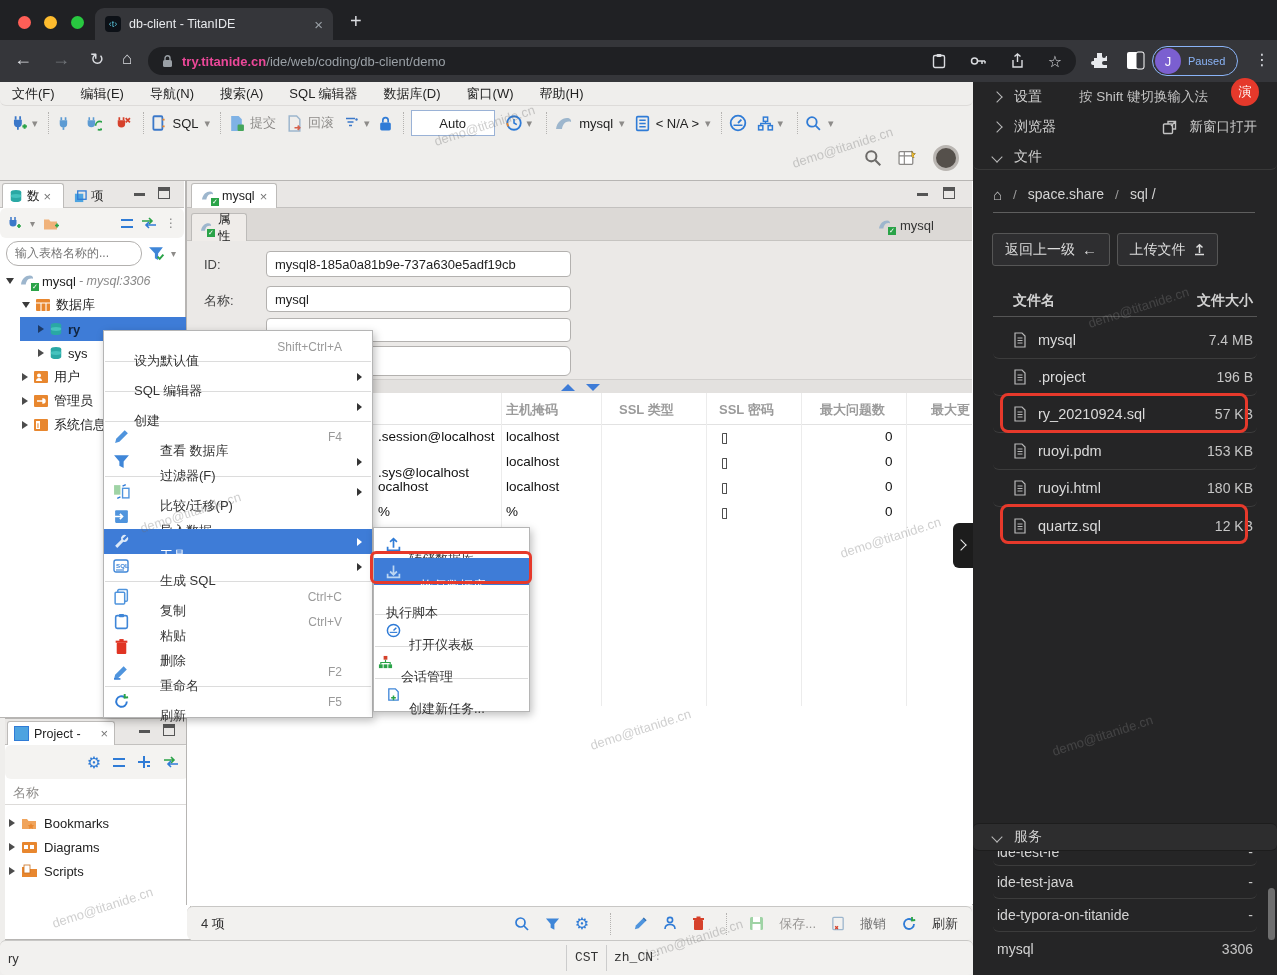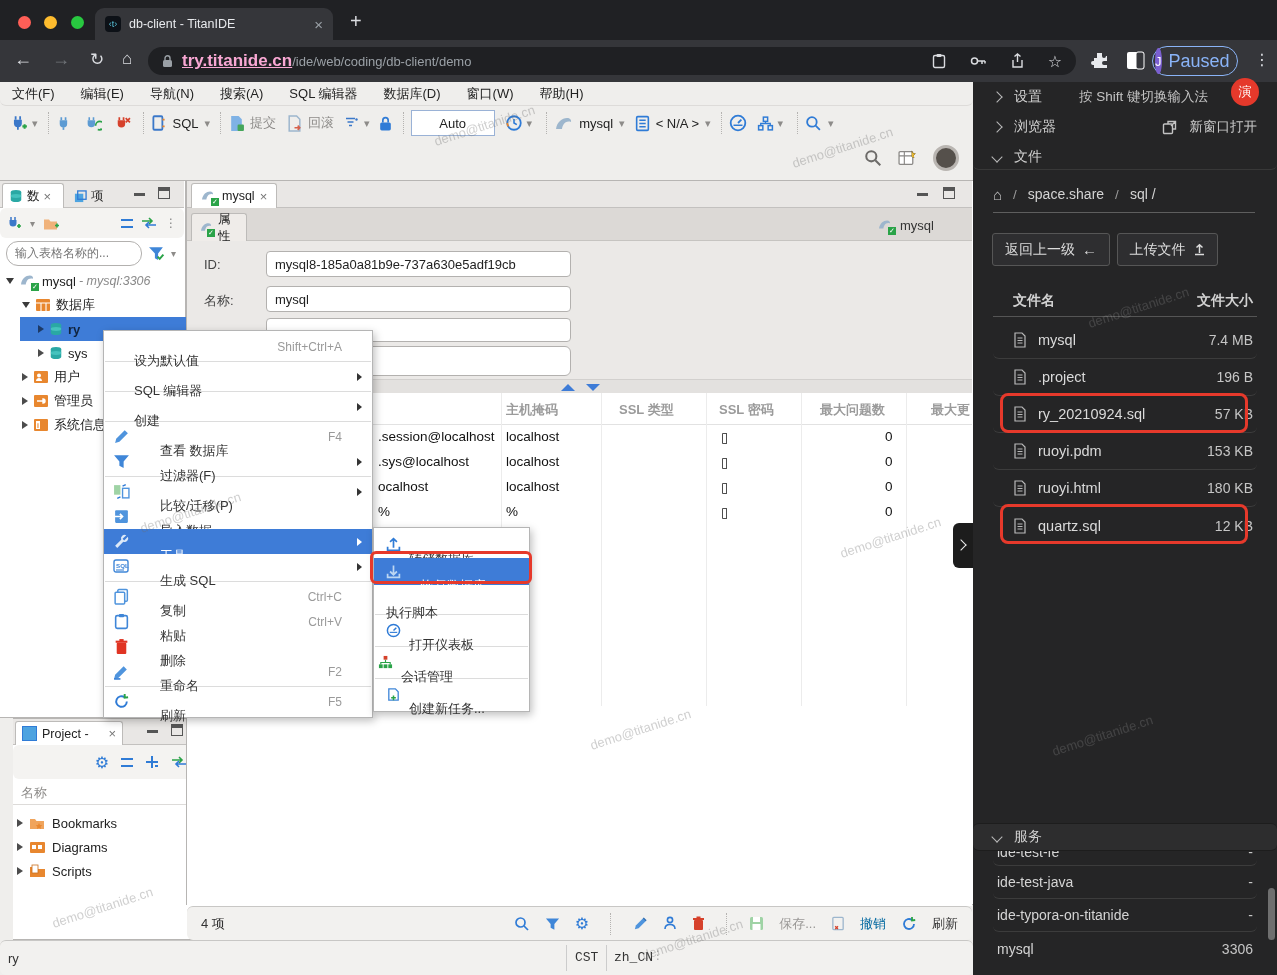--- a/index.html
+++ b/index.html
@@ -79,21 +79,21 @@
   <div class="r navrow" style="left:0;top:40px;width:1277px;height:42px;">
     <span class="t chromeic" style="left:14px;top:9px;font-size:18px;">←</span>
     <span class="t" style="left:52px;top:9px;font-size:18px;color:#71757a;">→</span>
     <span class="t chromeic" style="left:90px;top:9px;font-size:17px;">↻</span>
     <span class="t chromeic" style="left:122px;top:9px;font-size:17px;">⌂</span>
     <div class="r urlpill flex" style="left:148px;top:7px;width:928px;height:28px;padding:0 14px;">
       <svg width="11" height="14" viewBox="0 0 11 14" style="margin-right:9px;">
         <rect x="1" y="6" width="9" height="7" rx="1.5" fill="#9aa0a6"></rect>
           <path d="M3 6V4.2a2.5 2.5 0 0 1 5 0V6" fill="none" stroke="#9aa0a6" stroke-width="1.4"></path>
       </svg>
-      <span style="color:#f9a8d4;font-size:17px;font-weight:bold;text-decoration:underline;">try.titanide.cn</span>
+      <span style="color:#ec4899;font-size:13px;font-weight:bold;">try.titanide.cn</span>
       <span style="color:#9aa0a6;font-size:13px;">/ide/web/coding/db-client/demo</span>
       <span style="flex:1;"></span>
       <svg width="14" height="16" viewBox="0 0 14 16" style="margin-right:24px;">
         <rect x="1.5" y="2.5" width="11" height="12" rx="1.5" fill="none" stroke="#dadce0" stroke-width="1.4"></rect>
           <rect x="4.5" y="1" width="5" height="3" rx="1" fill="#dadce0"></rect>
       </svg>
       <svg width="17" height="12" viewBox="0 0 17 12" style="margin-right:24px;">
         <circle cx="4.5" cy="6" r="3" fill="none" stroke="#dadce0" stroke-width="1.5"></circle>
           <path d="M7.5 6H15M12 6v3M15 6v2.4" stroke="#dadce0" stroke-width="1.5"></path>
       </svg>
@@ -106,21 +106,21 @@
     <svg class="r" style="left:1090px;top:11px;" width="19" height="19" viewBox="0 0 19 19">
       <path d="M7 2h5v3a2 2 0 1 0 4 0h1v5h-3a2 2 0 1 0 0 4h3v3H4v-3H3a2 2 0 1 1 0-4h1V7h3z" fill="#e8eaed"></path>
     </svg>
     <svg class="r" style="left:1126px;top:11px;" width="19" height="19" viewBox="0 0 19 19">
       <rect x="1" y="1" width="17" height="17" rx="2" fill="#fff"></rect>
         <rect x="10" y="1" width="8" height="17" rx="2" fill="#35363a" stroke="#fff"></rect>
     </svg>
     <div class="r flex" style="left:1152px;top:6px;width:86px;height:30px;border:1px solid #8ab4f8;border-radius:15px;padding:0 10px 0 2px;">
       <span style="width:26px;height:26px;border-radius:50%;background:#7b5fd0;color:#fff;font-size:13px;
         display:inline-flex;align-items:center;justify-content:center;margin-right:7px;">J</span>
-      <span style="color:#8ab4f8;font-size:18px;">Paused</span>
+      <span style="color:#8ab4f8;font-size:11px;">Paused</span>
     </div>
     <span class="t chromeic" style="left:1254px;top:10px;font-size:16px;">⋮</span>
   </div>
 
   <div class="r ide" style="left:0;top:82px;width:973px;height:893px;"></div>
 
   <div class="r flex" style="left:0;top:82px;width:973px;height:24px;padding-left:12px;gap:26px;border-bottom:1px solid #dddbd9;">
     <span class="mtext">文件(F)</span>
     <span class="mtext">编辑(E)</span>
     <span class="mtext">导航(N)</span>
@@ -347,21 +347,21 @@
       <span class="tri-r" style="margin-left:4px;"></span>
       <svg width="16" height="14" viewBox="0 0 16 14">
         <rect x="1" y="1" width="14" height="12" rx="1" fill="#e8872f"></rect>
           <rect x="3" y="3" width="4" height="8" fill="#fff"></rect>
           <text x="4" y="10" font-size="7" fill="#e8872f" font-family="sans-serif" font-weight="bold">i</text>
       </svg>
       <span style="font-size:13px;color:#222;">系统信息</span>
     </div>
   </div>
 
-  <div class="r panel" style="left:13px;top:718px;width:186px;height:222px;border-left:none;">
+  <div class="r panel" style="left:5px;top:718px;width:186px;height:222px;border-left:none;">
     <div class="r tabstrip" style="left:0;top:0;width:184px;height:26px;">
       <div class="r wtab flex" style="left:2px;top:2px;width:108px;height:24px;padding:0 6px;gap:5px;">
         <span style="width:13px;height:13px;background:#4da3e0;border:1px solid #2f7bd6;display:inline-block;"></span>
         <span style="font-size:12.5px;color:#222;flex:1;">Project - </span>
         <span style="font-size:13px;color:#777;">×</span>
       </div>
       <span class="r winbtn" style="left:134px;top:11px;width:11px;height:3px;background:#555;"></span>
       <span class="r winbtn" style="left:158px;top:5px;width:12px;height:12px;border:1.6px solid #555;border-top-width:4px;"></span>
     </div>
     <div class="r flex" style="left:0;top:26px;width:184px;height:34px;background:#f4f3f1;justify-content:flex-end;gap:12px;padding-right:10px;">
@@ -468,21 +468,21 @@
       <div class="r" style="left:614px;top:0;width:1px;height:313px;background:#ececec;"></div>
       <div class="r" style="left:719px;top:0;width:1px;height:313px;background:#ececec;"></div>
 
       <div class="r" style="left:0;top:32px;width:785px;height:25px;">
         <span class="t" style="left:191px;top:4px;font-size:13.5px;color:#111;">.session@localhost</span>
         <span class="t" style="left:319px;top:4px;font-size:13.5px;color:#111;">localhost</span>
         <span class="t" style="left:534px;top:4px;font-size:13.5px;color:#111;">▯</span>
         <span class="t" style="left:698px;top:4px;font-size:13.5px;color:#111;">0</span>
       </div>
       <div class="r" style="left:0;top:57px;width:785px;height:25px;">
-        <span class="t" style="left:191px;top:4px;font-size:13.5px;color:#111;">.sys@localhost</span>
+        <span class="t" style="left:191px;top:15px;font-size:13.5px;color:#111;">.sys@localhost</span>
         <span class="t" style="left:319px;top:4px;font-size:13.5px;color:#111;">localhost</span>
         <span class="t" style="left:534px;top:4px;font-size:13.5px;color:#111;">▯</span>
         <span class="t" style="left:698px;top:4px;font-size:13.5px;color:#111;">0</span>
       </div>
       <div class="r" style="left:0;top:82px;width:785px;height:25px;">
         <span class="t" style="left:191px;top:4px;font-size:13.5px;color:#111;">ocalhost</span>
         <span class="t" style="left:319px;top:4px;font-size:13.5px;color:#111;">localhost</span>
         <span class="t" style="left:534px;top:4px;font-size:13.5px;color:#111;">▯</span>
         <span class="t" style="left:698px;top:4px;font-size:13.5px;color:#111;">0</span>
       </div>
@@ -524,21 +524,21 @@
         <svg width="15" height="15" viewBox="0 0 15 15">
             <rect x="1" y="1" width="13" height="13" rx="1.5" fill="#9fd3a5"></rect>
             <rect x="4" y="1" width="7" height="5" fill="#fff"></rect>
             <rect x="3.5" y="8" width="8" height="6" fill="#fff"></rect>
           </svg>
         <span style="font-size:13px;color:#9a9896;">保存...</span>
         <svg width="14" height="15" viewBox="0 0 14 16">
             <rect x="1.5" y="1.5" width="11" height="13" rx="1" fill="none" stroke="#9db6cd" stroke-width="1.4"></rect>
             <path d="M4 11l3 3M7 11l-3 3" stroke="#d6412b" stroke-width="1.4"></path>
           </svg>
-        <span style="font-size:13px;color:#0369a1;">撤销</span>
+        <span style="font-size:13px;color:#737373;">撤销</span>
         <svg width="16" height="16" viewBox="0 0 16 16">
             <path d="M13 8a5 5 0 1 1-2-4" fill="none" stroke="#2f7bd6" stroke-width="1.8"></path>
             <path d="M11 1v3.4L14.2 4" fill="none" stroke="#2aa348" stroke-width="1.8"></path>
           </svg>
         <span style="font-size:13px;color:#333;">刷新</span>
       </div>
     </div>
   </div>
 
   <div class="r flex" style="left:0;top:940px;width:973px;height:35px;background:#f2f1ef;border-top:1px solid #c8c7c5;">

